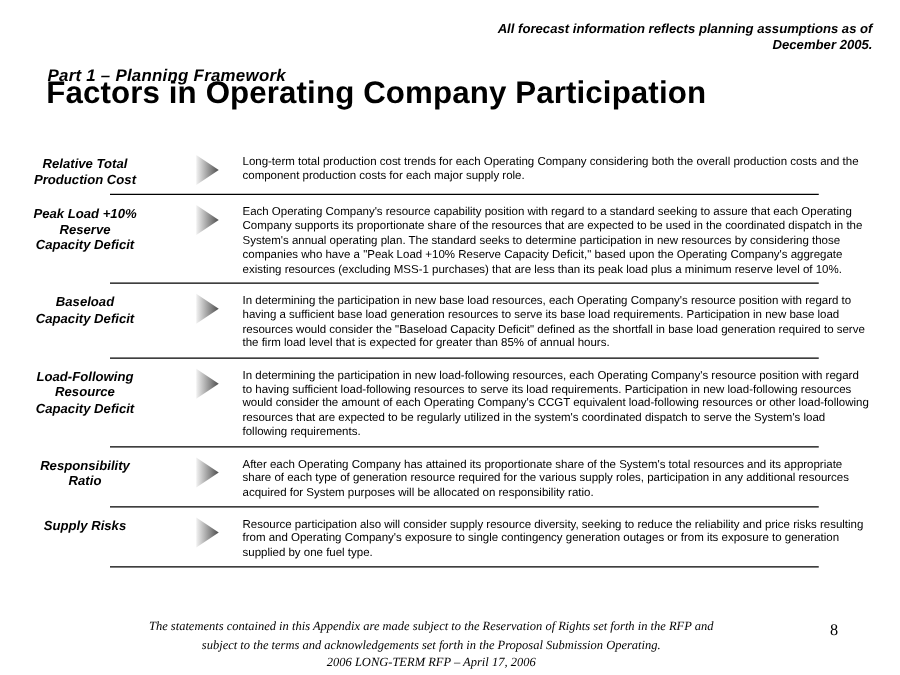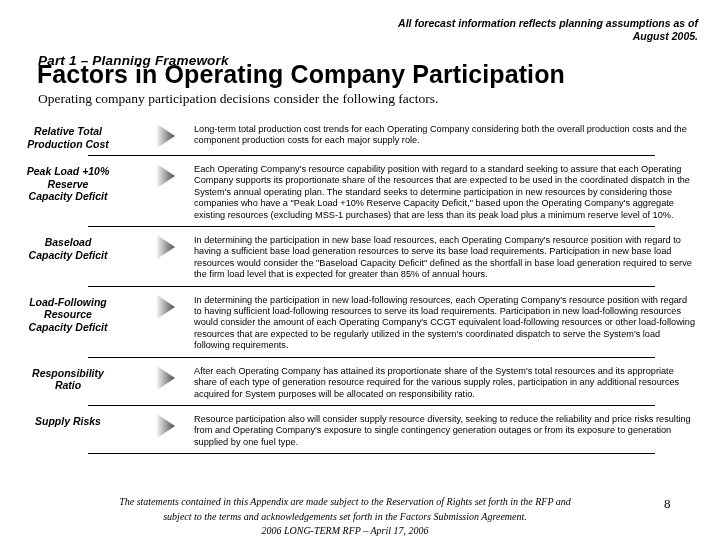--- a/index.html
+++ b/index.html
@@ -74,24 +74,23 @@
     position:absolute;left:664px;top:496px;
     font-family:"Liberation Serif",serif;font-size:13px;
   }
 </style>
 </head>
 <body>
 
 <div class="page">
 
   <div class="hdr-left">Part 1 – Planning Framework</div>
-  <div class="hdr-right">All forecast information reflects planning assumptions as of August 2005.</div>
+  <div class="hdr-right">All forecast information reflects planning assumptions as of December 2005.</div>
 
   <div class="main-title">Factors in Operating Company Participation</div>
-  <div class="intro">Operating company participation decisions consider the following factors.</div>
 
   <div class="factors" id="factors">
       <div class="row">
         <div class="label">Relative Total<br>Production Cost</div>
         <div class="arrowcell">
           <svg class="arrow" viewBox="0 0 20 26">
             <defs>
               <linearGradient id="ag0" x1="0" y1="0" x2="1" y2="0">
                 <stop offset="0" stop-color="#f2f2f2"></stop>
                 <stop offset="1" stop-color="#4d4d4d"></stop>
@@ -180,18 +179,18 @@
             <path d="M1 1 L19 13 L1 25 Z" fill="url(#ag5)"></path>
           </svg>
         </div>
         <div class="body">Resource participation also will consider supply resource diversity, seeking to reduce the reliability and price risks resulting from and Operating Company's exposure to single contingency generation outages or from its exposure to generation supplied by one fuel type.</div>
       </div>
       <div class="divider" style="background: rgb(0, 0, 0);"></div>
     </div>
 
   <div class="footer">
     <div>The statements contained in this Appendix are made subject to the Reservation of Rights set forth in the RFP and</div>
-    <div>subject to the terms and acknowledgements set forth in the Factors Submission Agreement.</div>
+    <div>subject to the terms and acknowledgements set forth in the Proposal Submission Operating.</div>
     <div>2006 LONG-TERM RFP – April 17, 2006</div>
   </div>
   <div class="pagenum">8</div>
 
 </div>
 
 </body></html>

